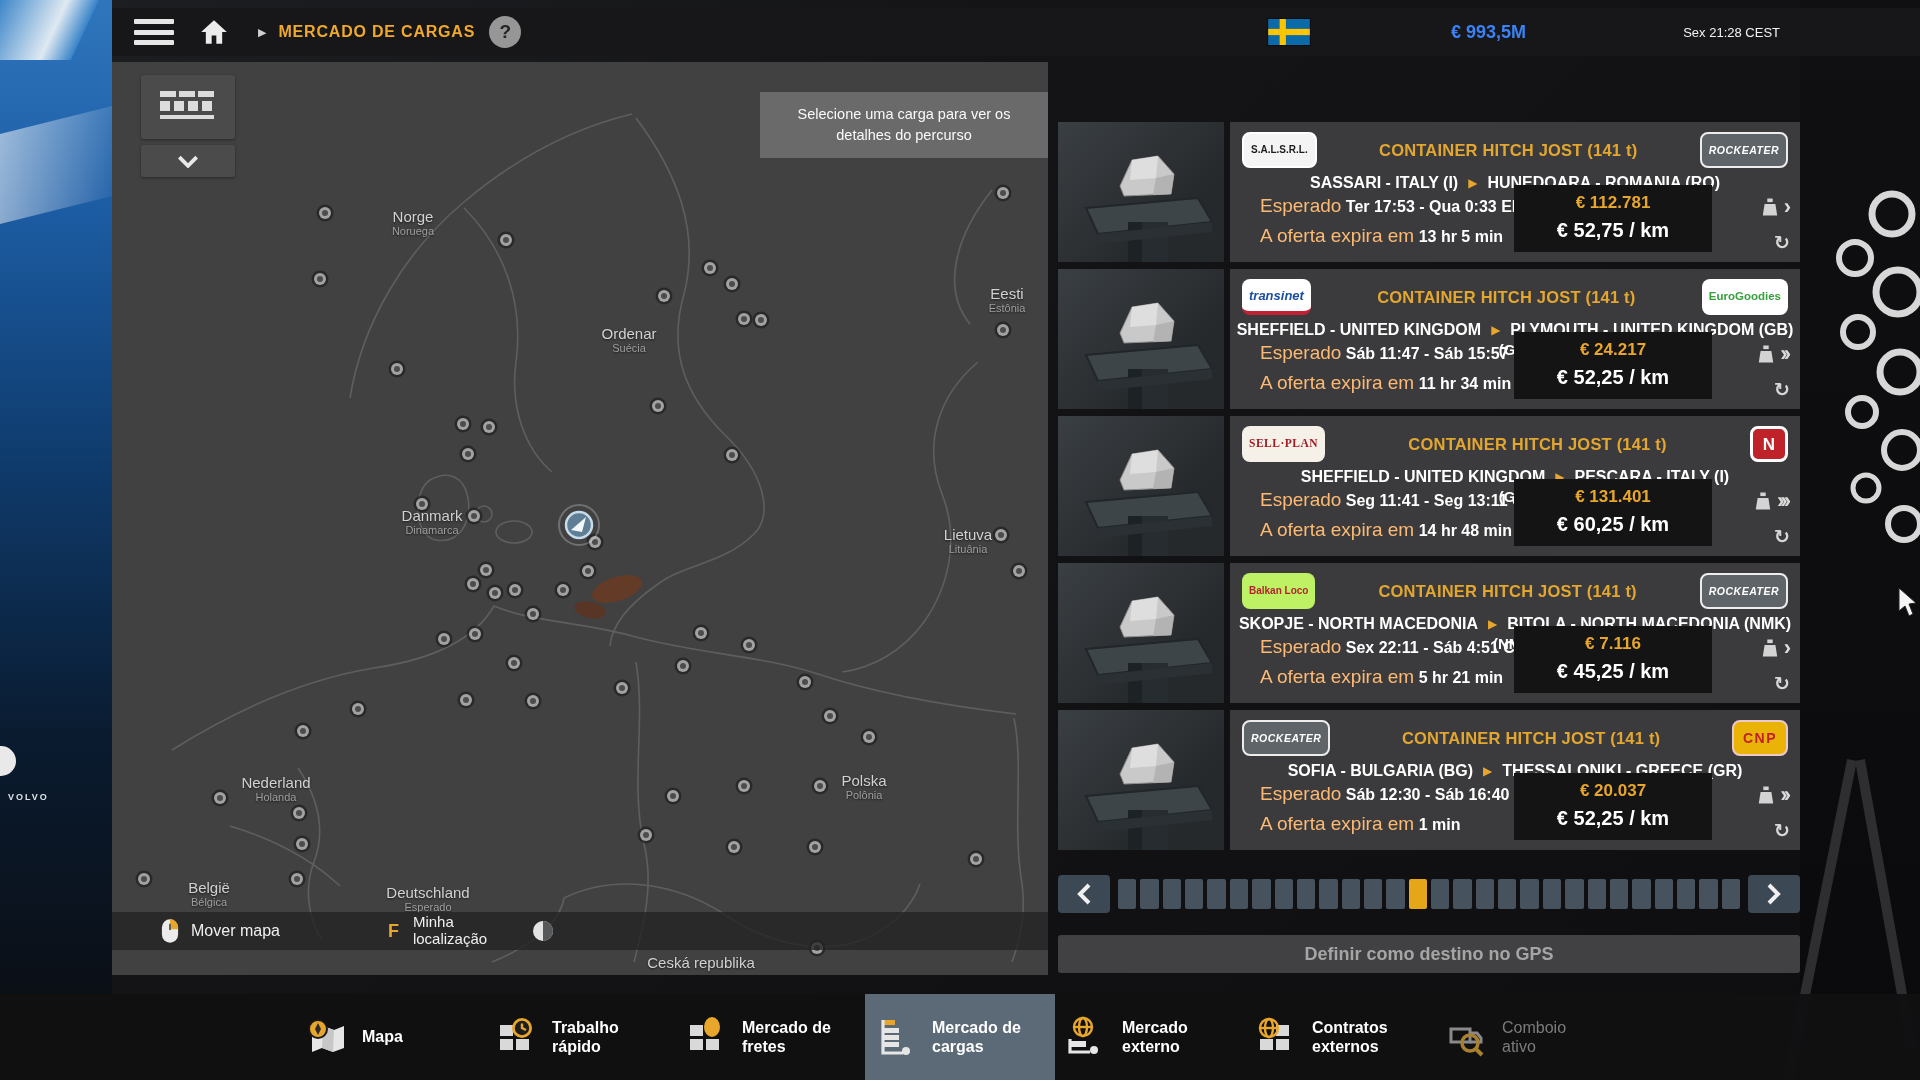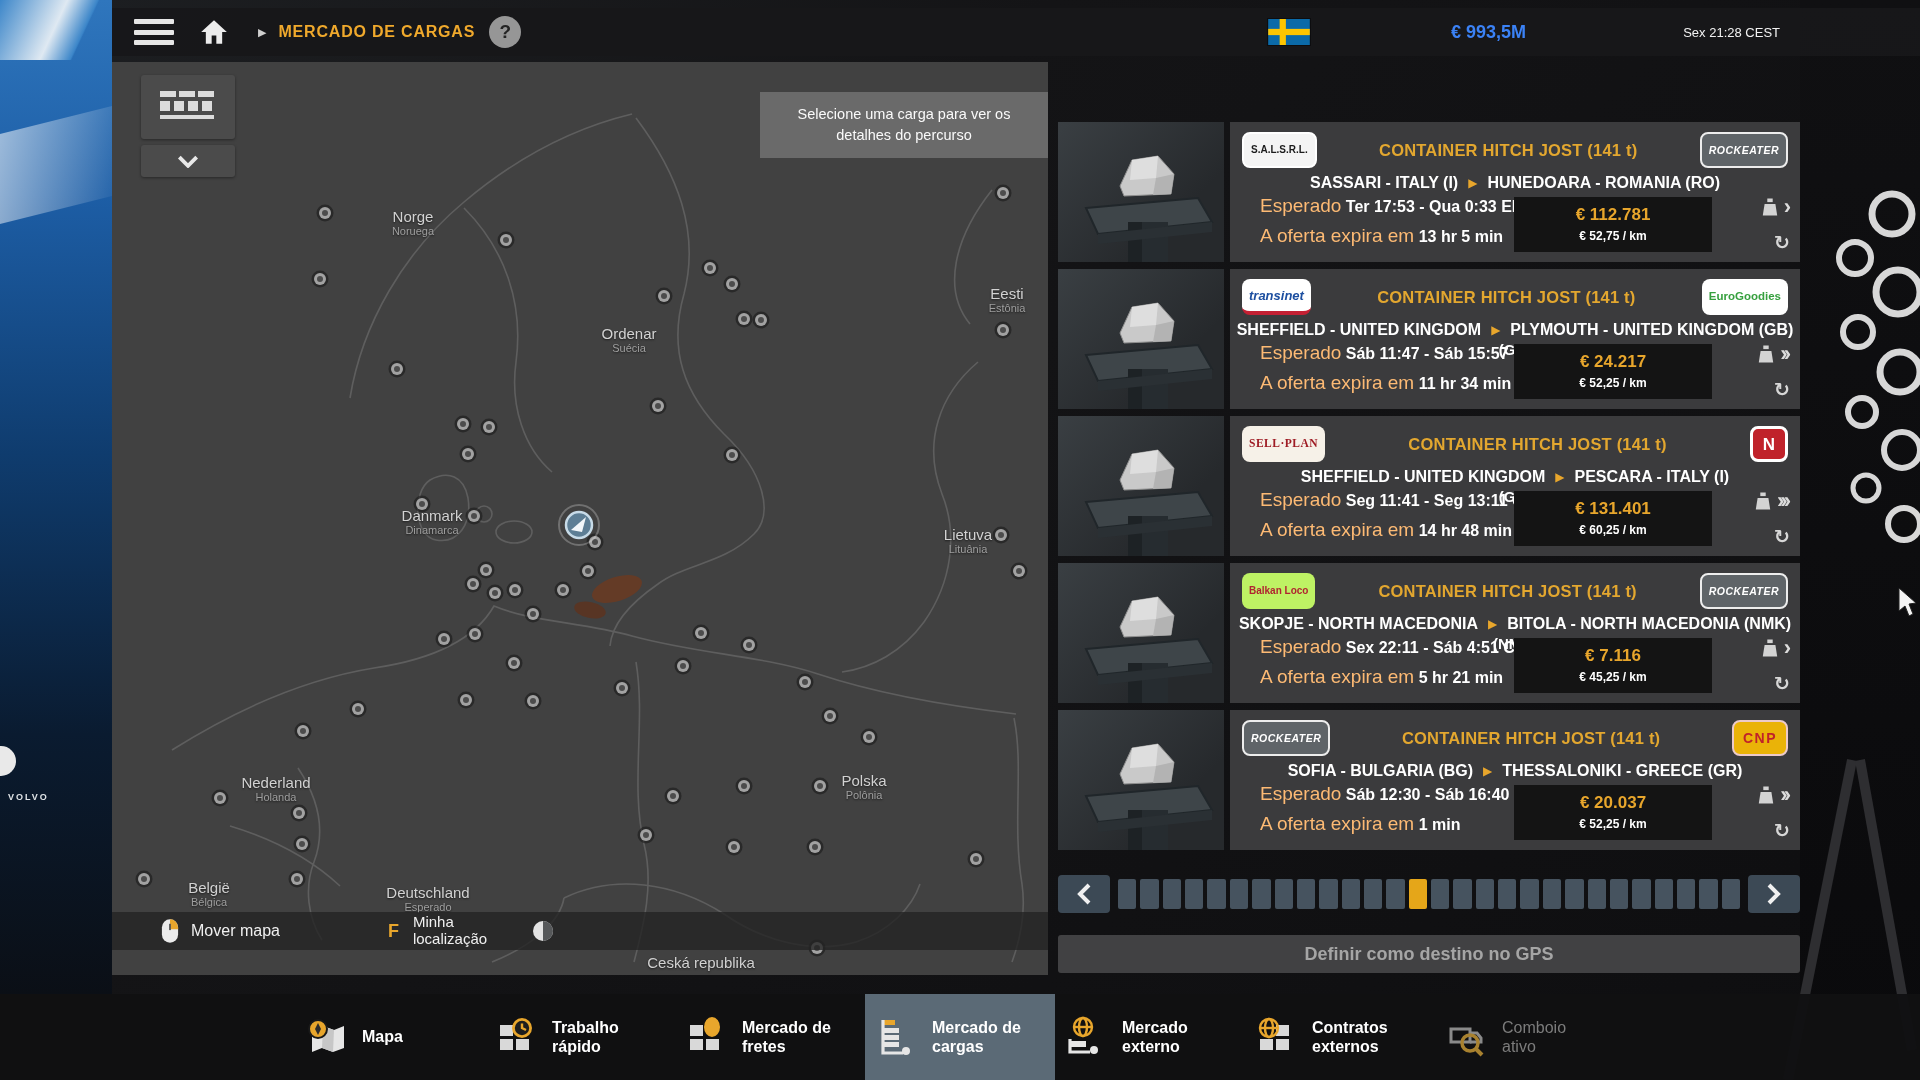--- a/index.html
+++ b/index.html
@@ -74,21 +74,21 @@
   .oline1{display:flex;align-items:center;justify-content:space-between;padding:8px 12px 0 12px;height:40px;}
   .otitle{color:#e3a72f;font-weight:bold;font-size:16.5px;text-align:center;flex:1;letter-spacing:.2px;}
   .oroute{display:flex;align-items:center;justify-content:center;margin-top:4px;color:#fff;font-weight:bold;font-size:16px;white-space:nowrap;}
   .oroute .arr{color:#e8a62c;font-size:12px;margin:0 10px;}
   .owrap{position:absolute;left:0;right:0;top:72px;text-align:center;color:#fff;font-weight:bold;font-size:15px;}
   .otimes{position:absolute;left:14px;bottom:12px;line-height:1.55;}
   .otimes .lbl{color:#fdba74;font-size:19px;margin-left:16px;}
   .otimes .val{color:#fff;font-weight:bold;font-size:16px;}
   .pricebox{position:absolute;right:88px;bottom:10px;width:198px;background:#141414;text-align:center;padding:5px 0 7px 0;line-height:1.5;}
   .pricebox .p{color:#e8a62c;font-weight:bold;font-size:17px;}
-  .pricebox .r{color:#fff;font-weight:bold;font-size:12px;}
+  .pricebox .r{color:#fff;font-weight:bold;font-size:20px;}
   .oicons{position:absolute;right:10px;bottom:10px;width:68px;height:56px;display:flex;flex-direction:column;justify-content:space-between;align-items:flex-end;}
   .oicons .wrow{display:flex;align-items:center;gap:5px;}
   .chevs{color:#dcdcdc;font-weight:bold;font-size:22px;letter-spacing:-4px;line-height:1;padding-right:3px;}
   .refresh{color:#d7d7d7;font-weight:bold;font-size:19px;line-height:1;}
 
   .logo{height:36px;min-width:56px;max-width:104px;display:flex;align-items:center;justify-content:center;
     border-radius:8px;font-weight:bold;padding:2px 7px;box-sizing:border-box;line-height:1;flex:none;}
   .salsrl{background:#f4f4f4;color:#1c1c1c;font-size:10px;border:2px solid #fff;}
   .rockeater{background:#5f6468;color:#fff;font-size:10.5px;font-style:italic;letter-spacing:.5px;border:2px solid #ededed;}
   .transinet{background:#fff;color:#1d4fa0;font-style:italic;font-size:13px;border-bottom:4px solid #c42033;}

